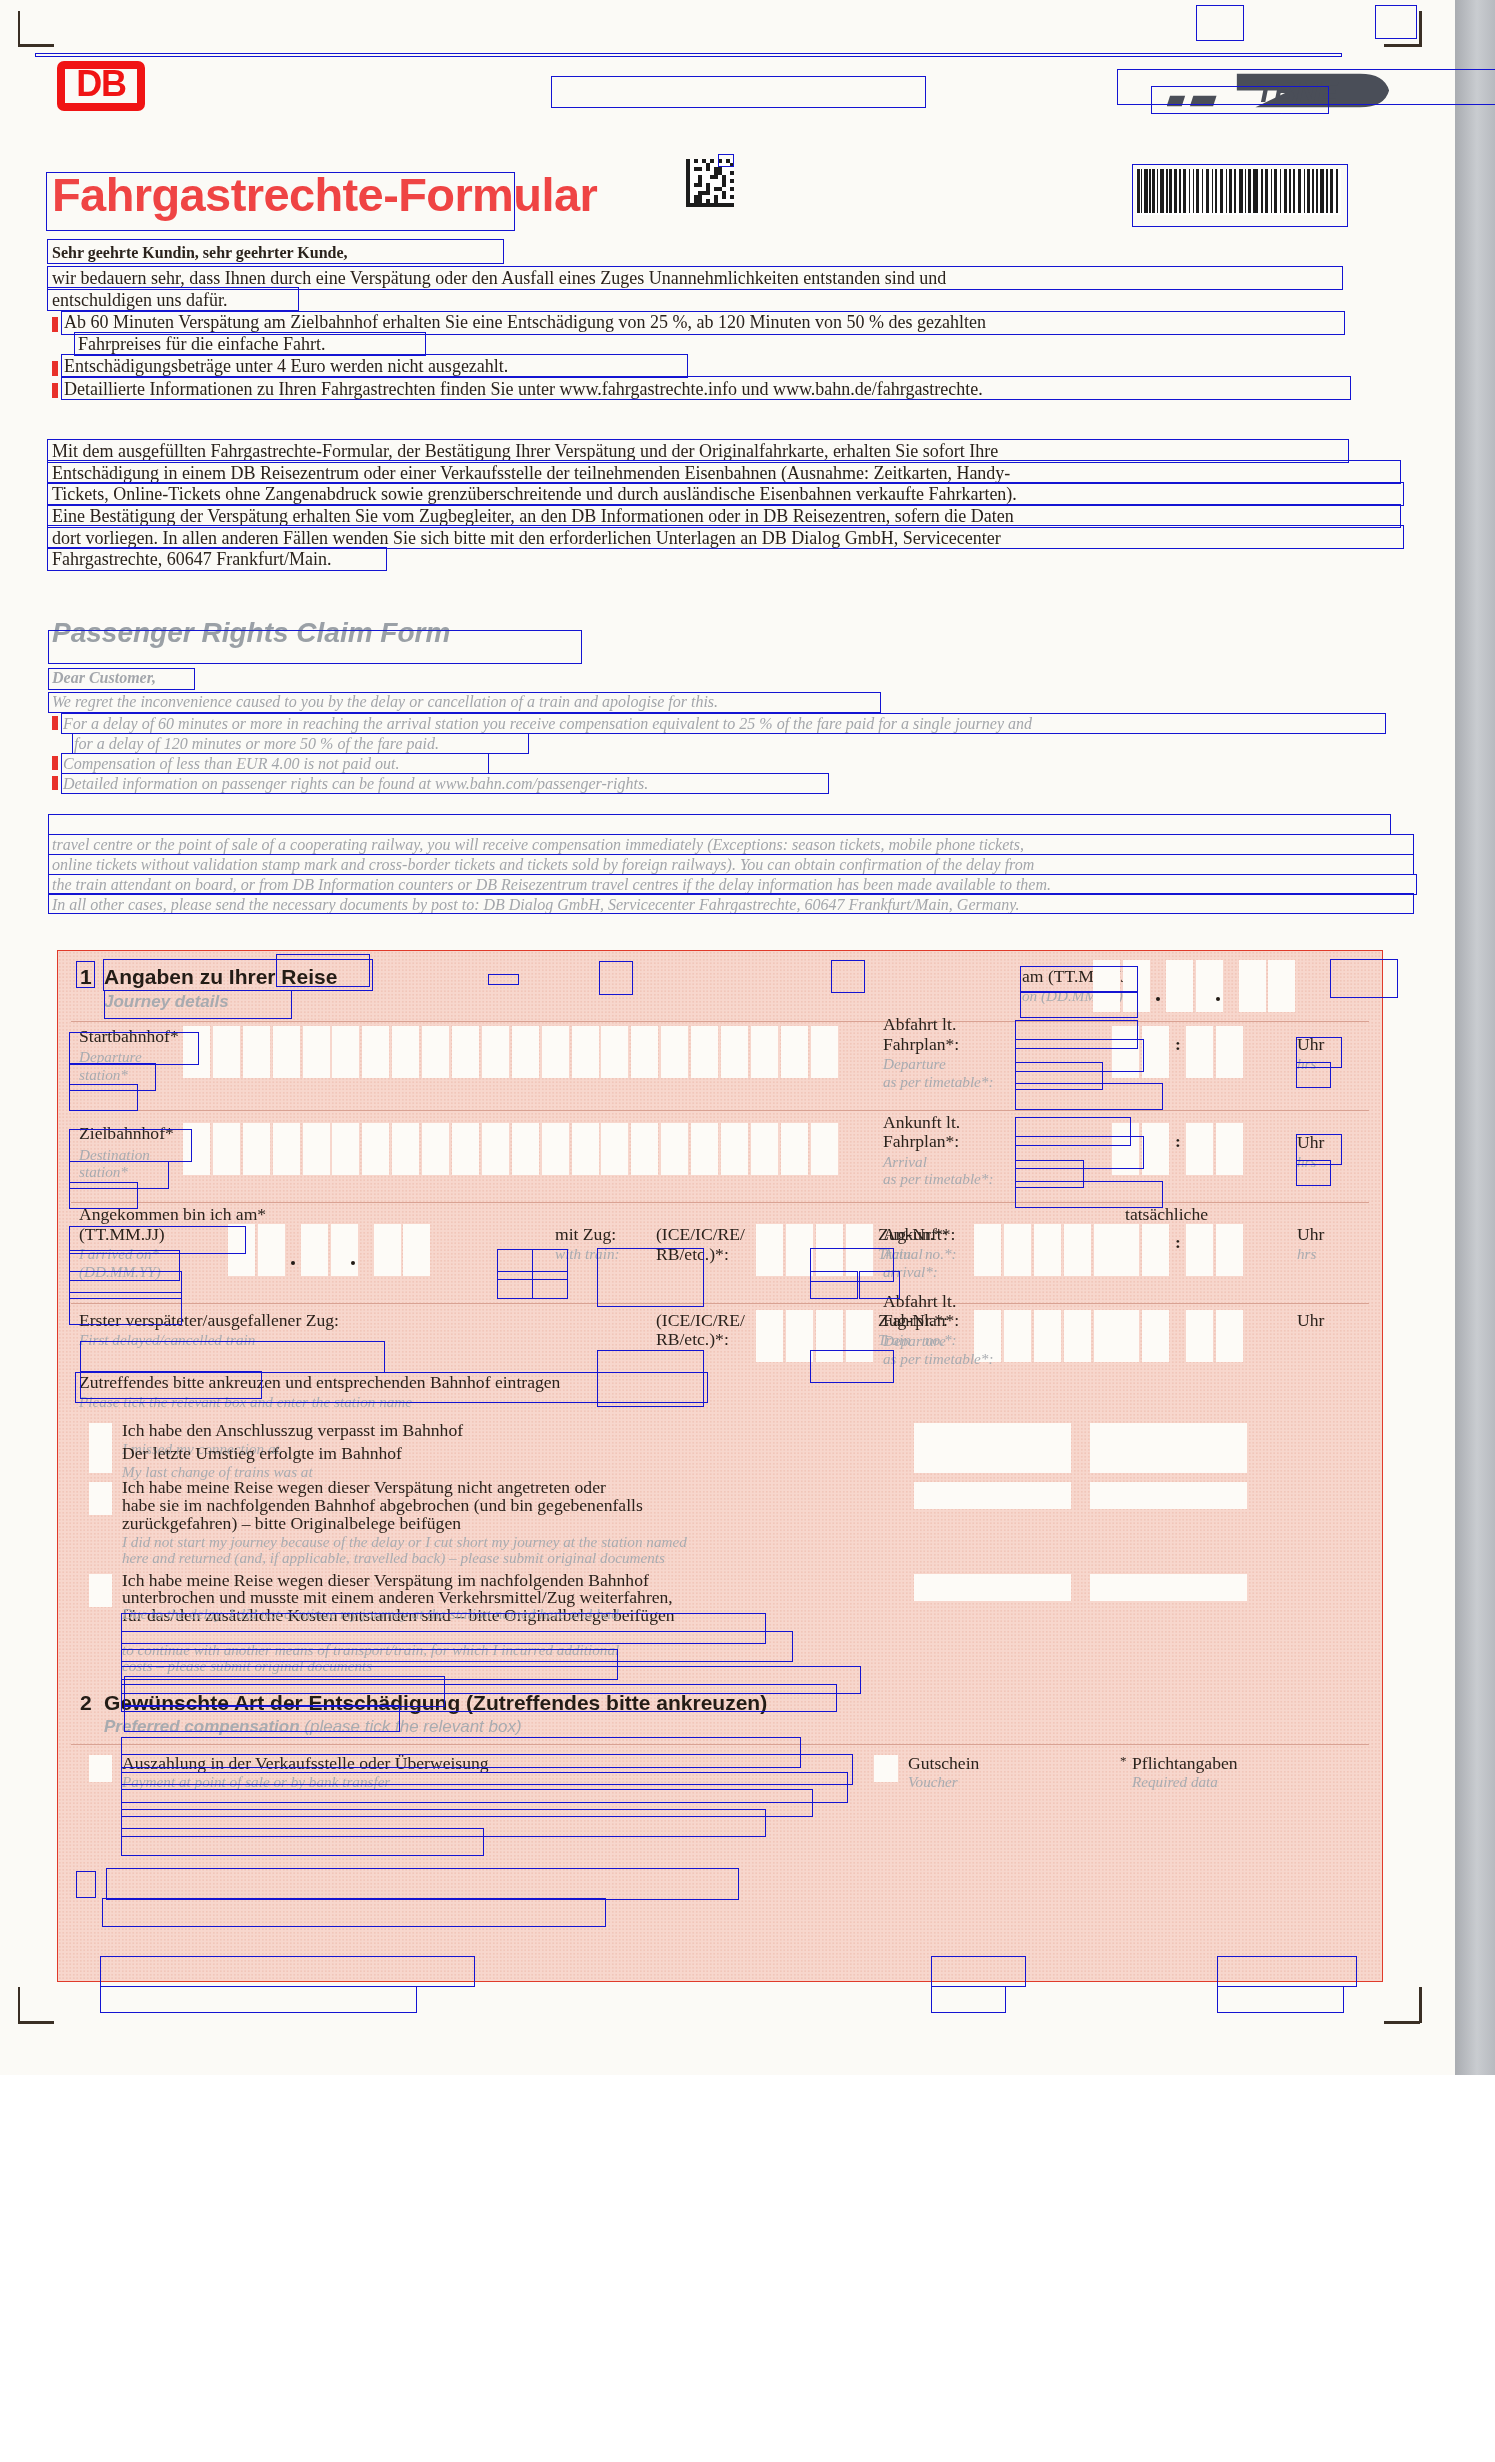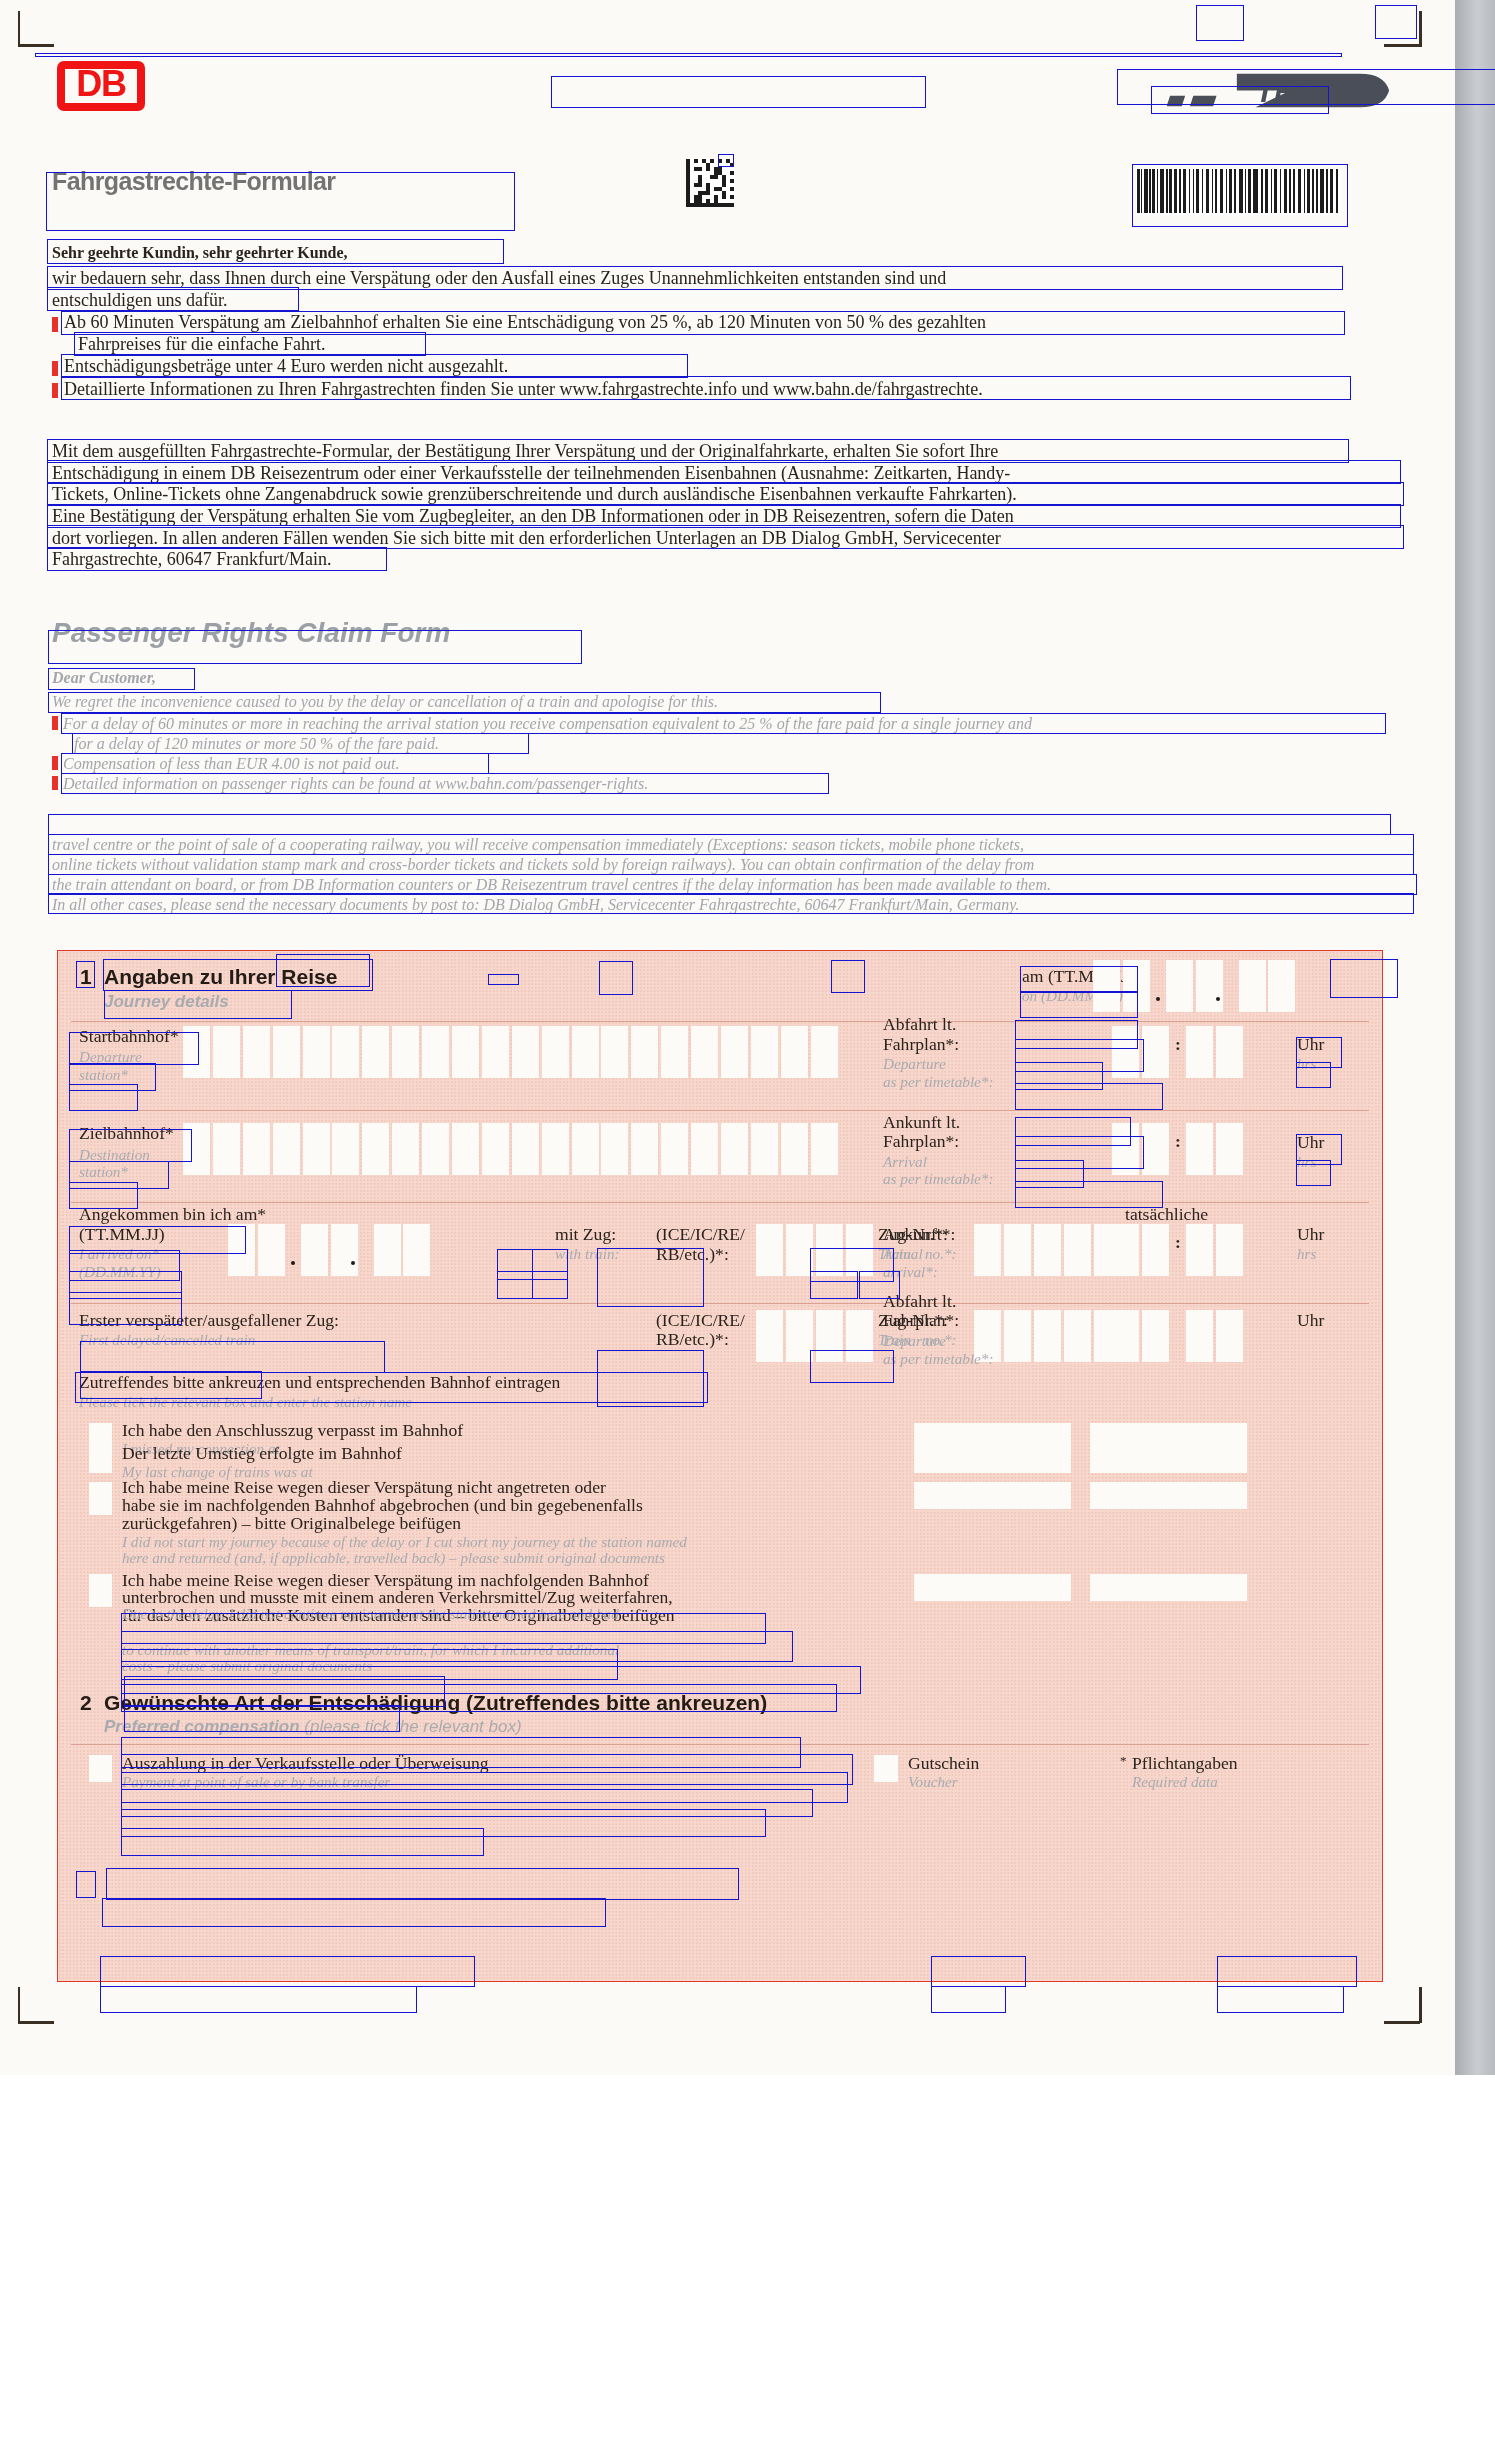--- a/index.html
+++ b/index.html
@@ -28,21 +28,21 @@
 
   
   .qr{position:absolute;left:686px;top:159px;width:48px;height:48px;}
   .barcode{position:absolute;left:1136px;top:169px;width:205px;height:46px;}
 
   
   .ob{position:absolute;border:1.2px solid #1414d2;box-sizing:border-box;pointer-events:none;}
 
   
   .title{position:absolute;left:52px;top:167px;font-family:"Liberation Sans",sans-serif;
-    font-weight:bold;font-size:25px;color:#737373;letter-spacing:-0.6px;}
+    font-weight:bold;font-size:47px;color:#ef4444;letter-spacing:-0.6px;}
   .de{position:absolute;color:#2a221c;font-family:"Liberation Serif",serif;font-size:18px;
     line-height:20.5px;white-space:nowrap;}
   .de.b{font-weight:bold;}
   .en{position:absolute;color:#a3a6ab;font-family:"Liberation Serif",serif;font-size:16px;
     font-style:italic;line-height:19px;white-space:nowrap;}
   .en.hd{font-family:"Liberation Sans",sans-serif;font-weight:bold;font-size:28px;
     color:#9aa0a6;letter-spacing:0px;}
   .en.b{font-weight:bold;}
   .bullet{position:absolute;width:6.4px;height:15.2px;background:#e8312a;}
 

